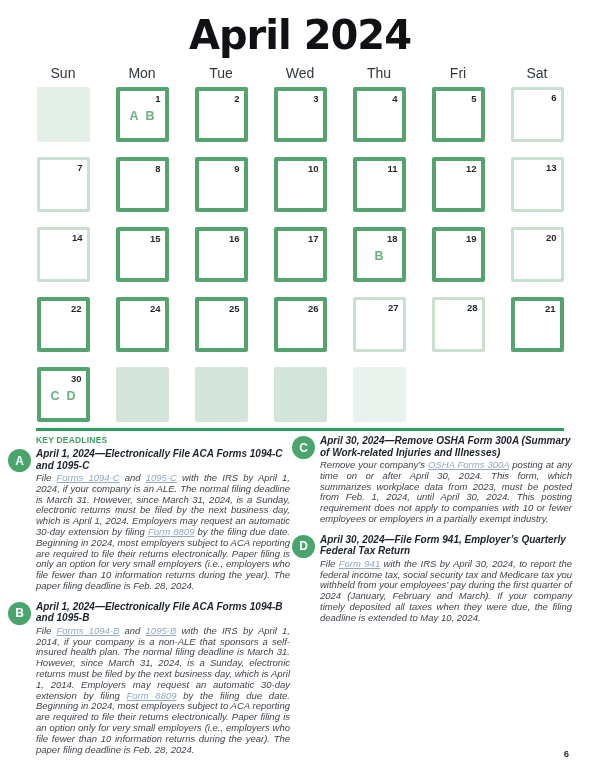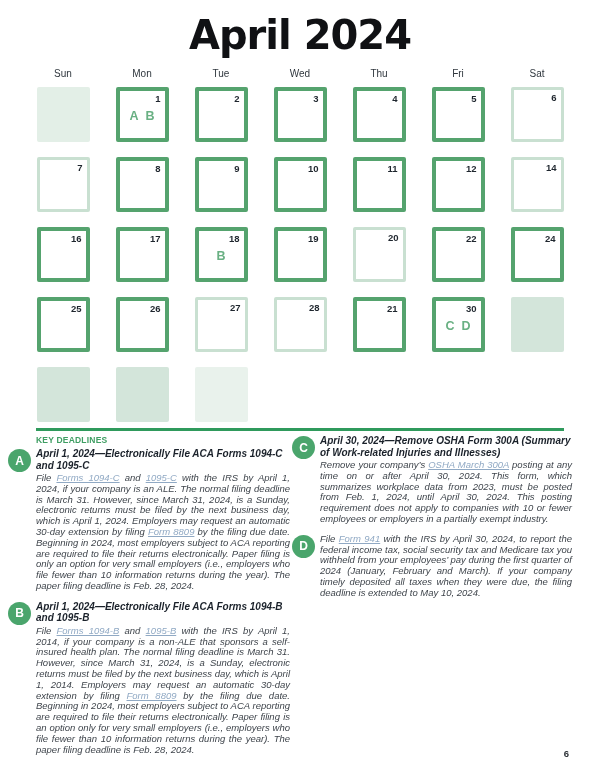--- a/index.html
+++ b/index.html
@@ -18,21 +18,21 @@
     font-family:"DejaVu Sans","Liberation Sans",sans-serif;
     font-size:40px;line-height:46px;
     font-weight:900;letter-spacing:-1px;
     color:#101114;
   }
   .day-header-row{
     display:grid;grid-template-columns:repeat(7,53px);column-gap:26px;
     width:527px;margin:7px auto 5px;
   }
   .day-header-row span{
-    text-align:center;font-size:10px;line-height:17px;color:#30373e;
+    text-align:center;font-size:14px;line-height:17px;color:#30373e;
   }
   .calendar-grid{
     display:grid;grid-template-columns:repeat(7,53px);
     column-gap:26px;row-gap:15px;
     width:527px;margin:0 auto;
   }
   .cell{height:55px;position:relative;box-sizing:border-box;border-radius:2px;background:#fff;}
   .cell.weekday{border:4px solid var(--calendar-green,#55a36e);}
   .cell.weekend{border:3px solid var(--weekend-green,#c9e0d1);}
   .cell.start-blank{background:#e3efe7;}
@@ -141,21 +141,27 @@
       <div class="cell weekday">
         <span class="num">10</span>
       </div>
       <div class="cell weekday">
         <span class="num">11</span>
       </div>
       <div class="cell weekday">
         <span class="num">12</span>
       </div>
       <div class="cell weekend">
+        <span class="num">13</span>
+      </div>
+      <div class="cell weekend">
         <span class="num">14</span>
+      </div>
+      <div class="cell weekday">
+        <span class="num">15</span>
       </div>
       <div class="cell weekday">
         <span class="num">16</span>
       </div>
       <div class="cell weekday">
         <span class="num">17</span>
       </div>
       <div class="cell weekday">
         <span class="num">18</span>
         <div class="markers">
@@ -220,26 +226,27 @@
             <h3>April 1, 2024—Electronically File ACA Forms 1094-B and 1095-B</h3>
             <p>File <a class="dlink" href="#">Forms 1094-B</a> and <a class="dlink" href="#">1095-B</a> with the IRS by April 1, 2014, if your company is a non-ALE that sponsors a self-insured health plan. The normal filing deadline is March 31. However, since March 31, 2024, is a Sunday, electronic returns must be filed by the next business day, which is April 1, 2014. Employers may request an automatic 30-day extension by filing <a class="dlink" href="#">Form 8809</a> by the filing due date. Beginning in 2024, most employers subject to ACA reporting are required to file their returns electronically. Paper filing is an option only for very small employers (i.e., employers who file fewer than 10 information returns during the year). The paper filing deadline is Feb. 28, 2024.</p>
           </div>
         </div>
       </div>
     <div class="dcol-right">
         <div class="item">
           <div class="badge">C</div>
           <div class="itext">
             <h3>April 30, 2024—Remove OSHA Form 300A (Summary of Work-related Injuries and Illnesses)</h3>
-            <p>Remove your company’s <a class="dlink" href="#">OSHA March 300A</a> posting at any time on or after April 30, 2024. This form, which summarizes workplace data from 2023, must be posted from Feb. 1, 2024, until April 30, 2024. This posting requirement does not apply to companies with 10 or fewer employees or employers in a partially exempt industry.</p>
+            <p>Remove your company’s <a class="dlink" href="#">OSHA Forms 300A</a> posting at any time on or after April 30, 2024. This form, which summarizes workplace data from 2023, must be posted from Feb. 1, 2024, until April 30, 2024. This posting requirement does not apply to companies with 10 or fewer employees or employers in a partially exempt industry.</p>
           </div>
         </div>
         <div class="item">
           <div class="badge">D</div>
           <div class="itext">
+            <h3>April 30, 2024—File Form 941, Employer’s Quarterly Federal Tax Return</h3>
             <p>File <a class="dlink" href="#">Form 941</a> with the IRS by April 30, 2024, to report the federal income tax, social security tax and Medicare tax you withheld from your employees’ pay during the first quarter of 2024 (January, February and March). If your company timely deposited all taxes when they were due, the filing deadline is extended to May 10, 2024.</p>
           </div>
         </div>
       </div>
   </div>
 
   <div class="pagenum">6</div>
 </div>
 
 </body></html>

